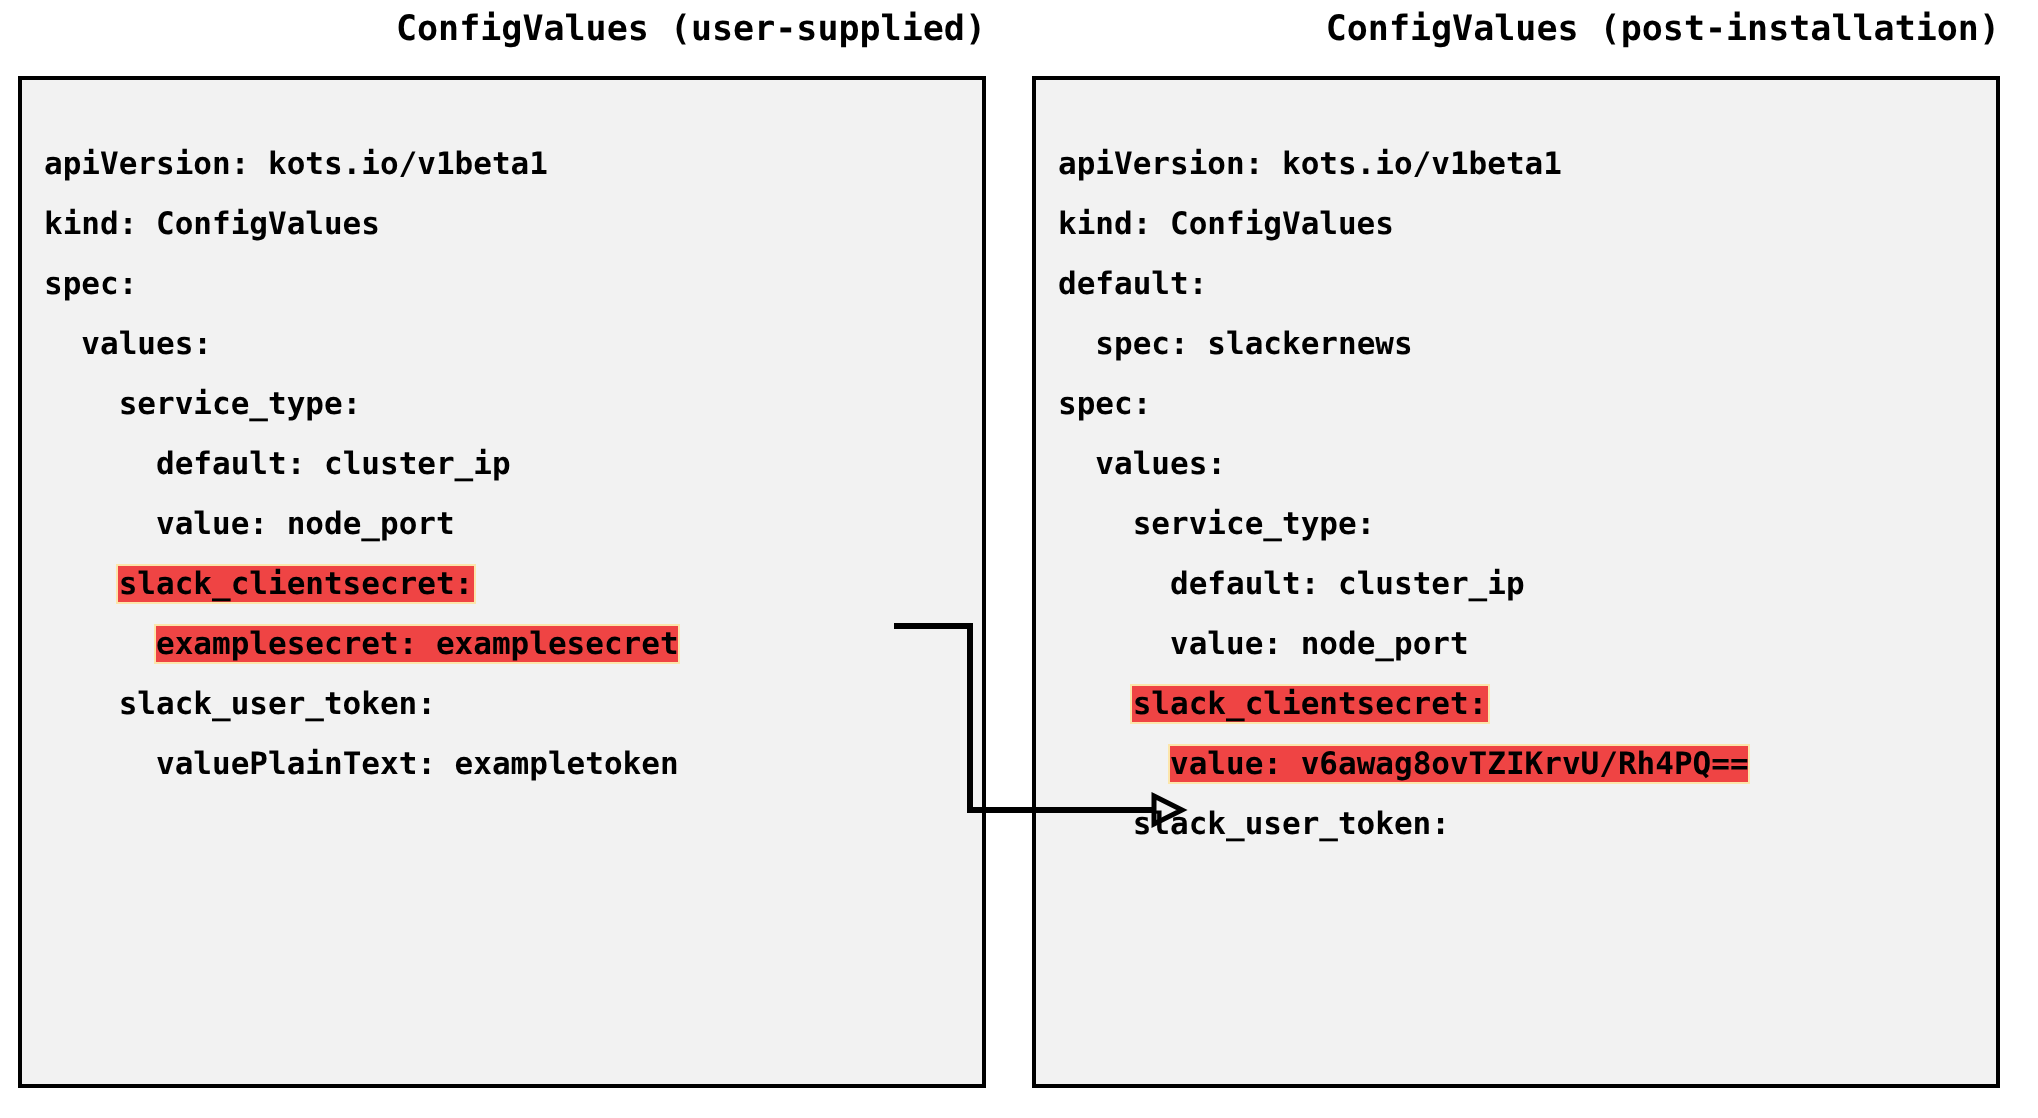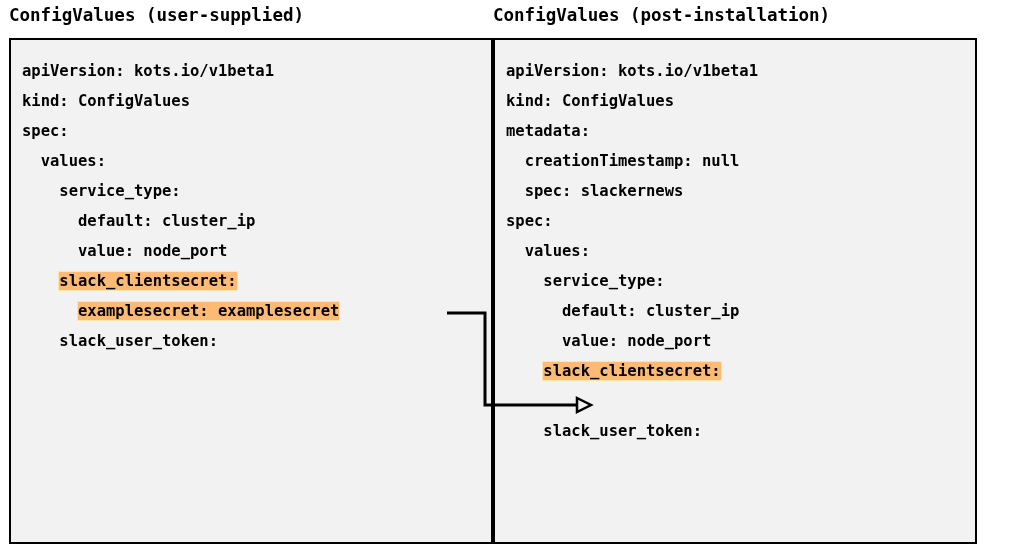--- a/index.html
+++ b/index.html
@@ -13,58 +13,58 @@
     position: relative;
     overflow: hidden;
     font-family: "DejaVu Sans Mono", "Liberation Mono", monospace;
   }
 
   .panel {
     position: absolute;
     top: 0;
   }
   #panel-left  { left: 9px;   width: 484px; }
-  #panel-right { left: 493px; width: 484px; }
+  #panel-right { left: 516px; width: 484px; }
 
   .panel-title {
     height: 38px;
     line-height: 30px;
-    text-align: left;
+    text-align: right;
     font-size: 17.5px;
     font-weight: bold;
     color: #000000;
     letter-spacing: 0px;
     white-space: pre;
   }
 
   .code-box {
     position: relative;
     height: 506px;
     box-sizing: border-box;
     border: 2px solid #000000;
     background: #f2f2f2;
-    padding: 16px 0 0 0;
+    padding: 27px 0 0 0;
     overflow: hidden;
   }
 
   .code-line {
     height: 30px;
     line-height: 30px;
     font-size: 15.5px;
     font-weight: bold;
     color: #000000;
     white-space: pre;
     padding-left: 11px;
   }
   .code-line .seg {
     display: inline;
     white-space: pre;
   }
   .code-line .hl {
-    background: #fdba74;
+    background: #ef4444;
     box-shadow: 0 0 0 1px #fce6ab;
   }
 
   
   #connector {
     position: absolute;
     left: 0;
     top: 0;
     width: 1019px;
     height: 559px;
@@ -80,39 +80,38 @@
       <div class="code-line"><span class="seg"></span><span class="seg">apiVersion: kots.io/v1beta1</span></div>
       <div class="code-line"><span class="seg"></span><span class="seg">kind: ConfigValues</span></div>
       <div class="code-line"><span class="seg"></span><span class="seg">spec:</span></div>
       <div class="code-line"><span class="seg">  </span><span class="seg">values:</span></div>
       <div class="code-line"><span class="seg">    </span><span class="seg">service_type:</span></div>
       <div class="code-line"><span class="seg">      </span><span class="seg">default: cluster_ip</span></div>
       <div class="code-line"><span class="seg">      </span><span class="seg">value: node_port</span></div>
       <div class="code-line"><span class="seg">    </span><span class="seg hl">slack_clientsecret:</span></div>
       <div class="code-line"><span class="seg">      </span><span class="seg hl">examplesecret: examplesecret</span></div>
       <div class="code-line"><span class="seg">    </span><span class="seg">slack_user_token:</span></div>
-      <div class="code-line"><span class="seg">      </span></div>
+      <div class="code-line"><span class="seg">      </span><span class="seg">valuePlainText: exampletoken</span></div>
     </div>
 </div>
 
 <div class="panel" id="panel-right">
   <div class="panel-title">ConfigValues (post-installation)</div>
   <div class="code-box" id="code-box-right">
       <div class="code-line"><span class="seg"></span><span class="seg">apiVersion: kots.io/v1beta1</span></div>
       <div class="code-line"><span class="seg"></span><span class="seg">kind: ConfigValues</span></div>
-      <div class="code-line"><span class="seg"></span><span class="seg">metadata:</span></div>
-      <div class="code-line"><span class="seg">  </span><span class="seg">creationTimestamp: null</span></div>
+      <div class="code-line"><span class="seg"></span><span class="seg">default:</span></div>
       <div class="code-line"><span class="seg">  </span><span class="seg">spec: slackernews</span></div>
       <div class="code-line"><span class="seg"></span><span class="seg">spec:</span></div>
       <div class="code-line"><span class="seg">  </span><span class="seg">values:</span></div>
       <div class="code-line"><span class="seg">    </span><span class="seg">service_type:</span></div>
       <div class="code-line"><span class="seg">      </span><span class="seg">default: cluster_ip</span></div>
       <div class="code-line"><span class="seg">      </span><span class="seg">value: node_port</span></div>
       <div class="code-line"><span class="seg">    </span><span class="seg hl">slack_clientsecret:</span></div>
-      <div class="code-line"><span class="seg">      </span></div>
+      <div class="code-line"><span class="seg">      </span><span class="seg hl">value: v6awag8ovTZIKrvU/Rh4PQ==</span></div>
       <div class="code-line"><span class="seg">    </span><span class="seg">slack_user_token:</span></div>
     </div>
 </div>
 
 <svg id="connector" viewBox="0 0 1019 559" width="1019" height="559">
   <polyline id="connector-path" points="447,313 485,313 485,405 578,405" fill="none" stroke="#000000" stroke-width="3"></polyline>
   <polygon id="connector-head" points="577,398 591,405 577,412" fill="none" stroke="#000000" stroke-width="2.5" stroke-linejoin="miter"></polygon>
 </svg>
 
 </body></html>

